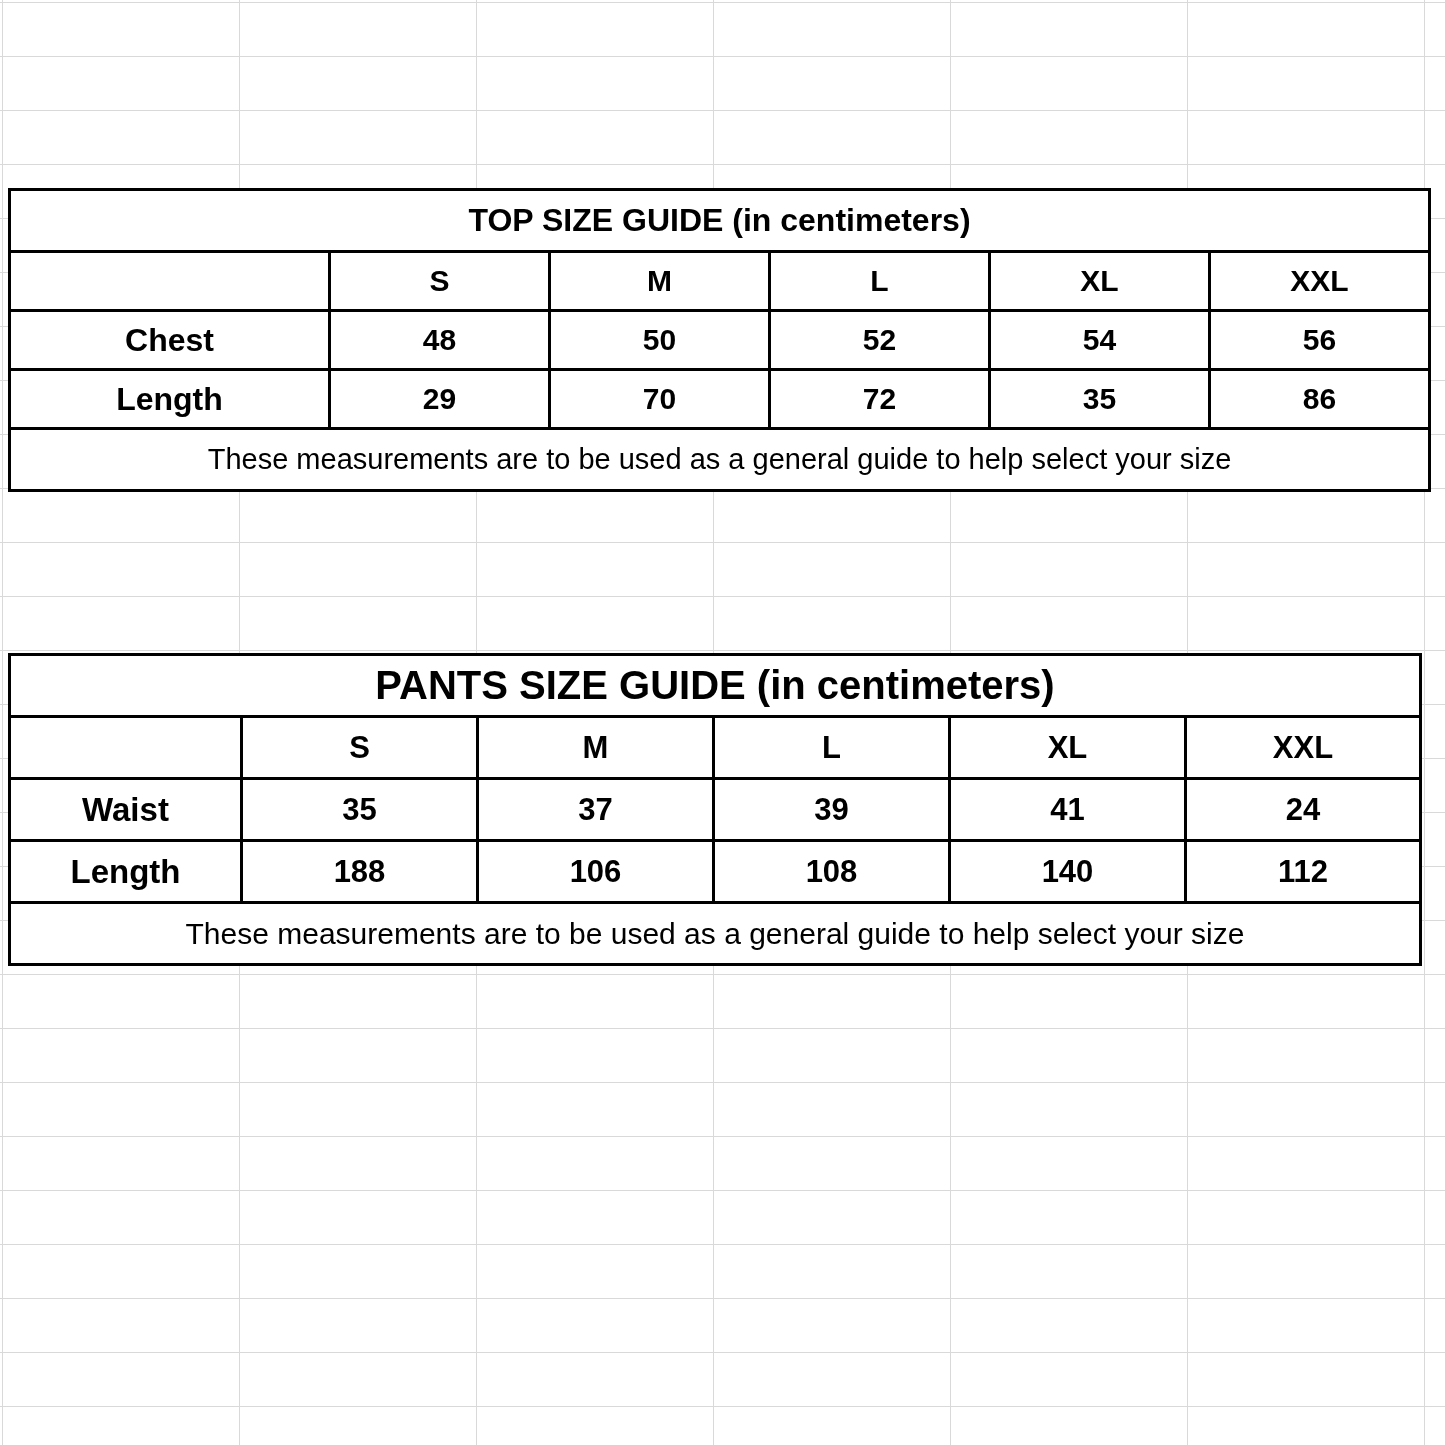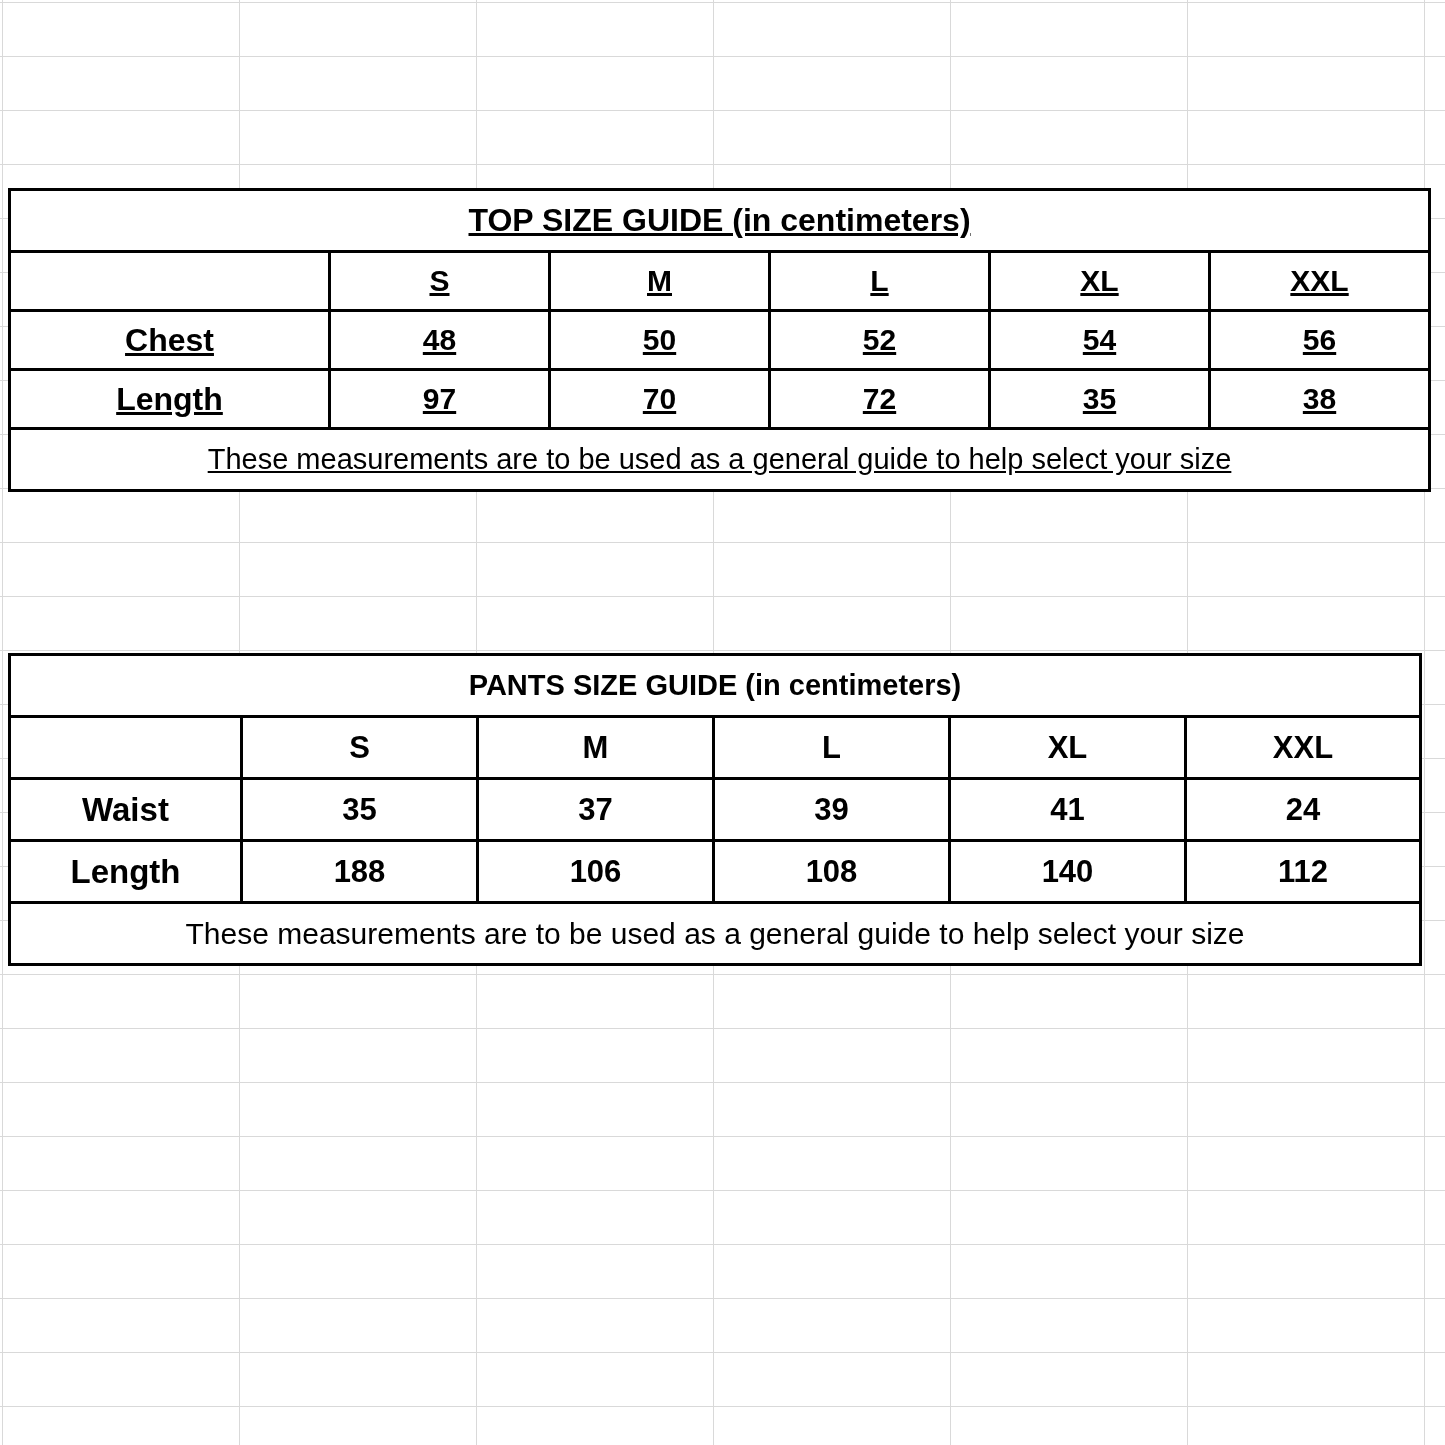--- a/index.html
+++ b/index.html
@@ -46,21 +46,20 @@
     font-weight: bold;
     color: #000000;
   }
 
   
   #top-table {
     position: absolute;
     left: 8px;
     top: 188px;
     width: 1420px;
-    text-decoration: underline;
   }
   #top-table td { height: 54px; font-size: 30px; }
   #top-table .title-cell {
     height: 57px;
     font-size: 32px;
   }
   #top-table .note-cell {
     height: 57px;
     font-size: 29px;
     font-weight: normal;
@@ -72,21 +71,21 @@
   
   #pants-table {
     position: absolute;
     left: 8px;
     top: 653px;
     width: 1411px;
   }
   #pants-table td { height: 57px; font-size: 31px; }
   #pants-table .title-cell {
     height: 57px;
-    font-size: 29px;
+    font-size: 40px;
   }
   #pants-table .note-cell {
     height: 57px;
     font-size: 30px;
     font-weight: normal;
   }
   #pants-table .row-label {
     font-size: 33px;
     margin-top: 48px;
   }
@@ -122,25 +121,25 @@
       <tr>
         <td class="row-label">Chest</td>
         <td>48</td>
         <td>50</td>
         <td>52</td>
         <td>54</td>
         <td>56</td>
       </tr>
       <tr>
         <td class="row-label">Length</td>
-        <td>97</td>
+        <td>29</td>
         <td>70</td>
         <td>72</td>
         <td>35</td>
-        <td>38</td>
+        <td>86</td>
       </tr>
       <tr>
         <td class="note-cell" colspan="6">These measurements are to be used as a general guide to help select your size</td>
       </tr>
     </tbody>
   </table>
 
   <table class="size-table" id="pants-table">
     <colgroup>
       <col style="width:232px">

